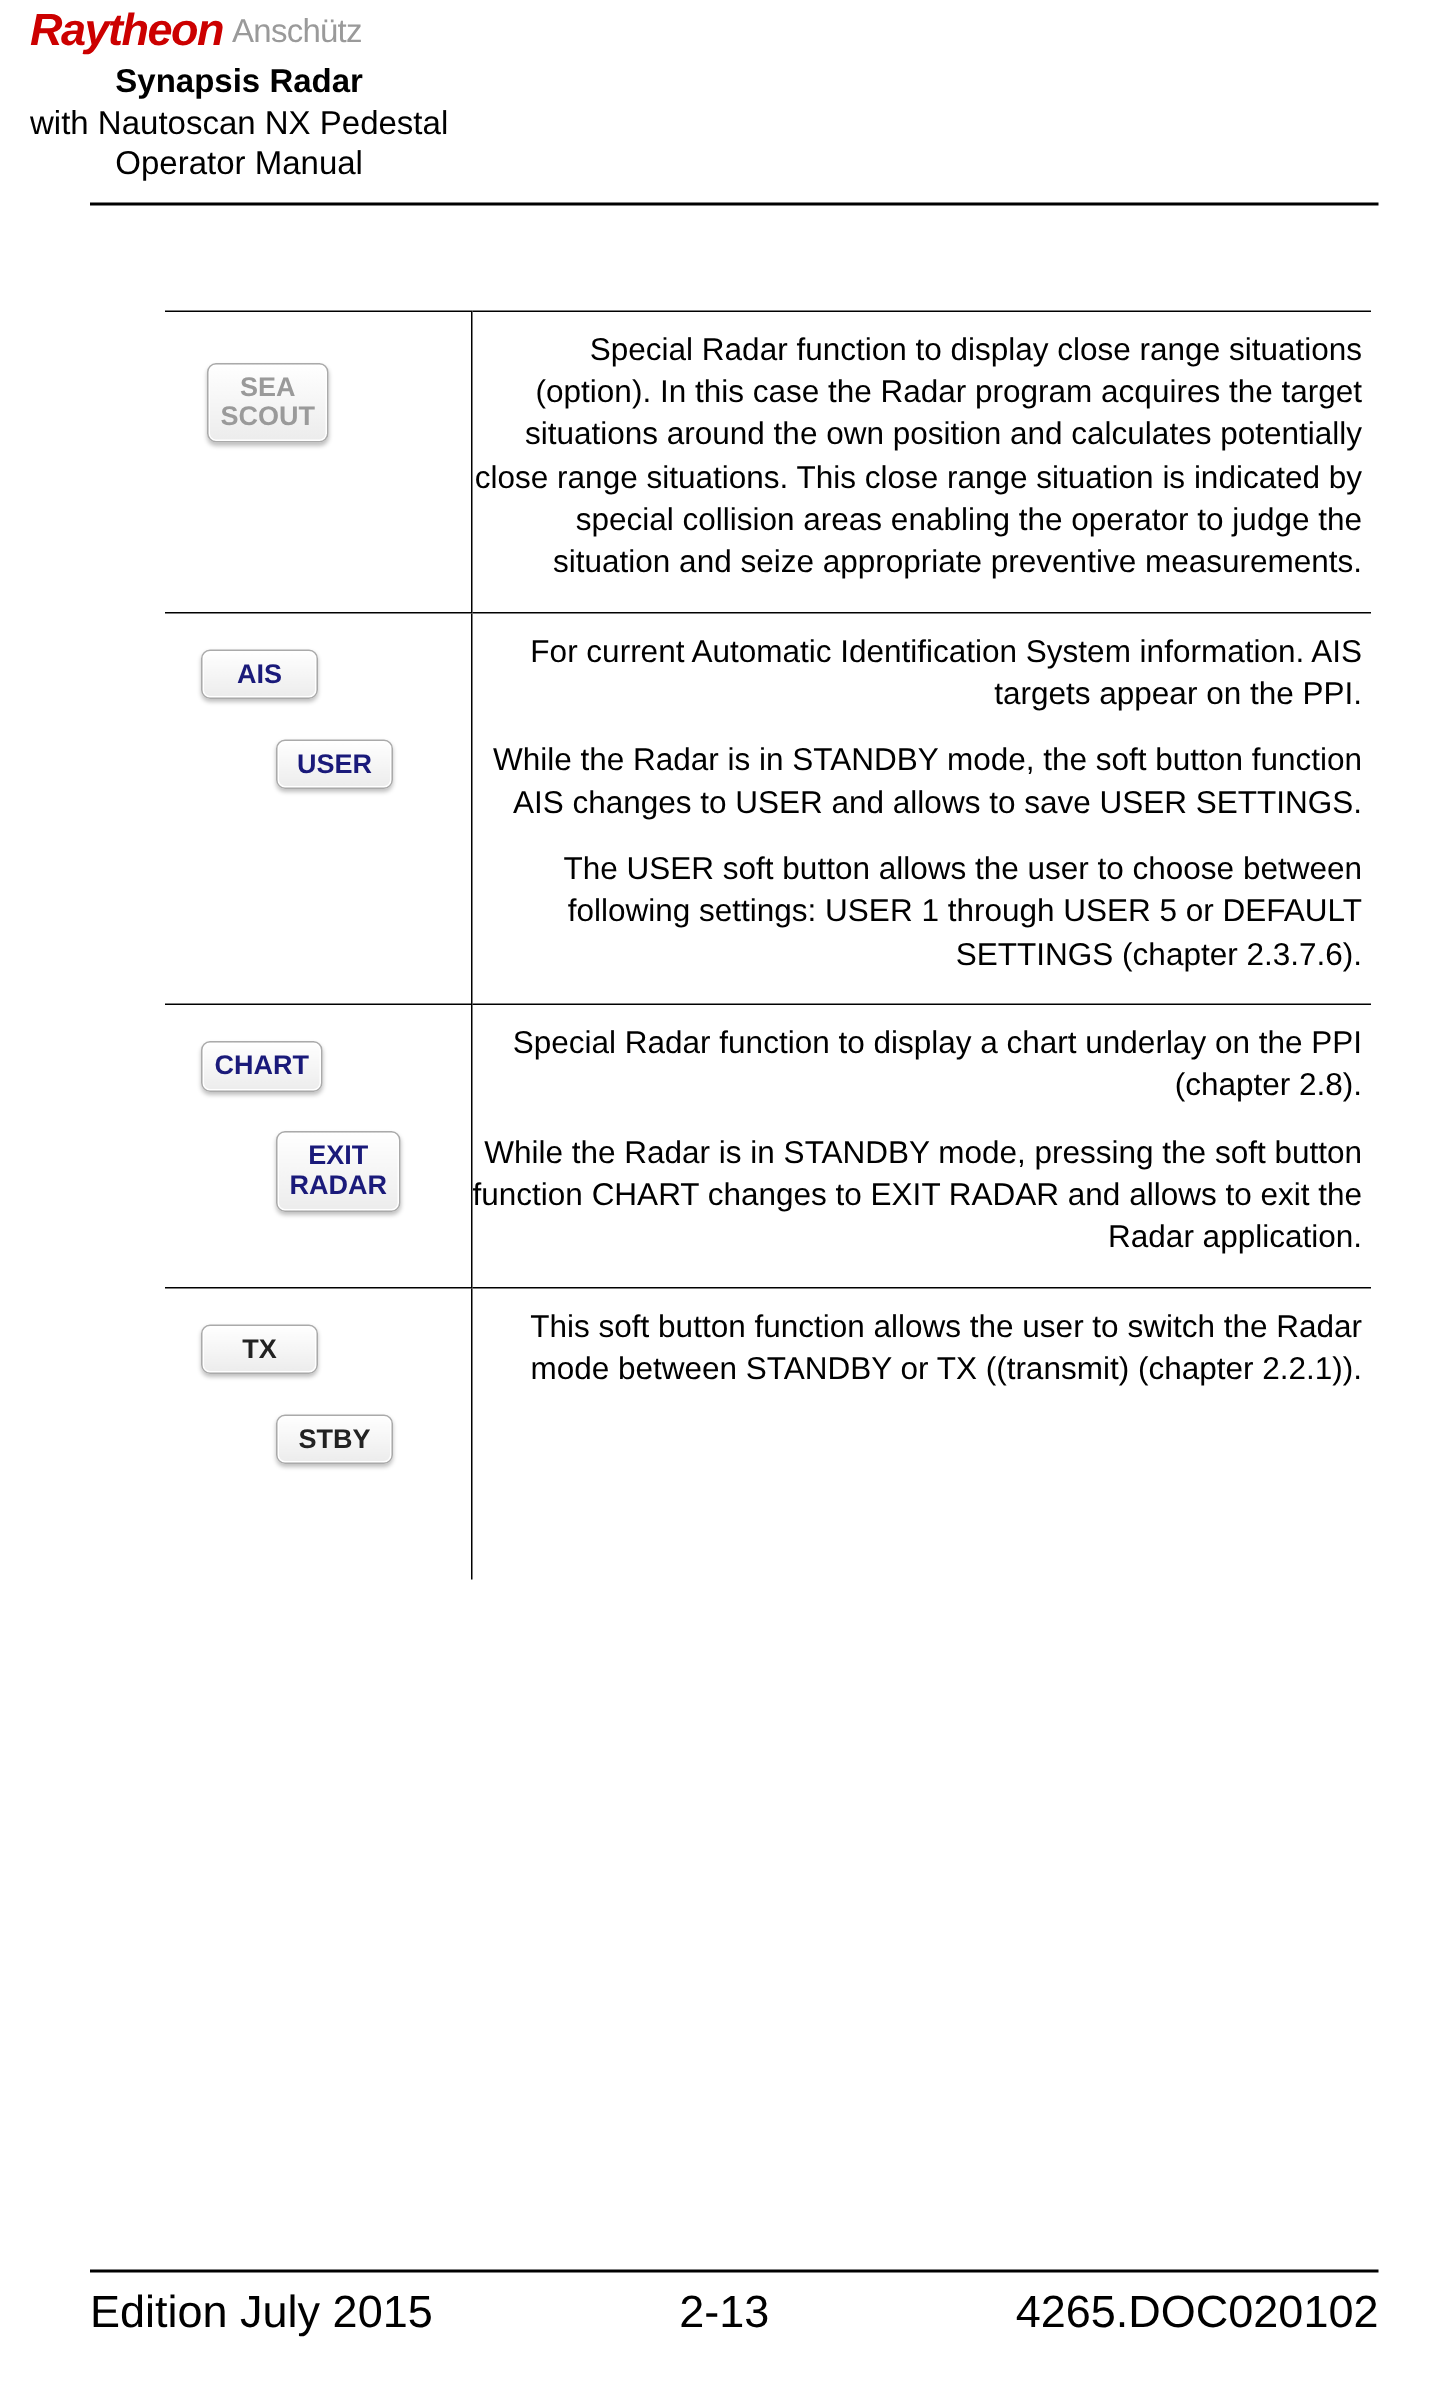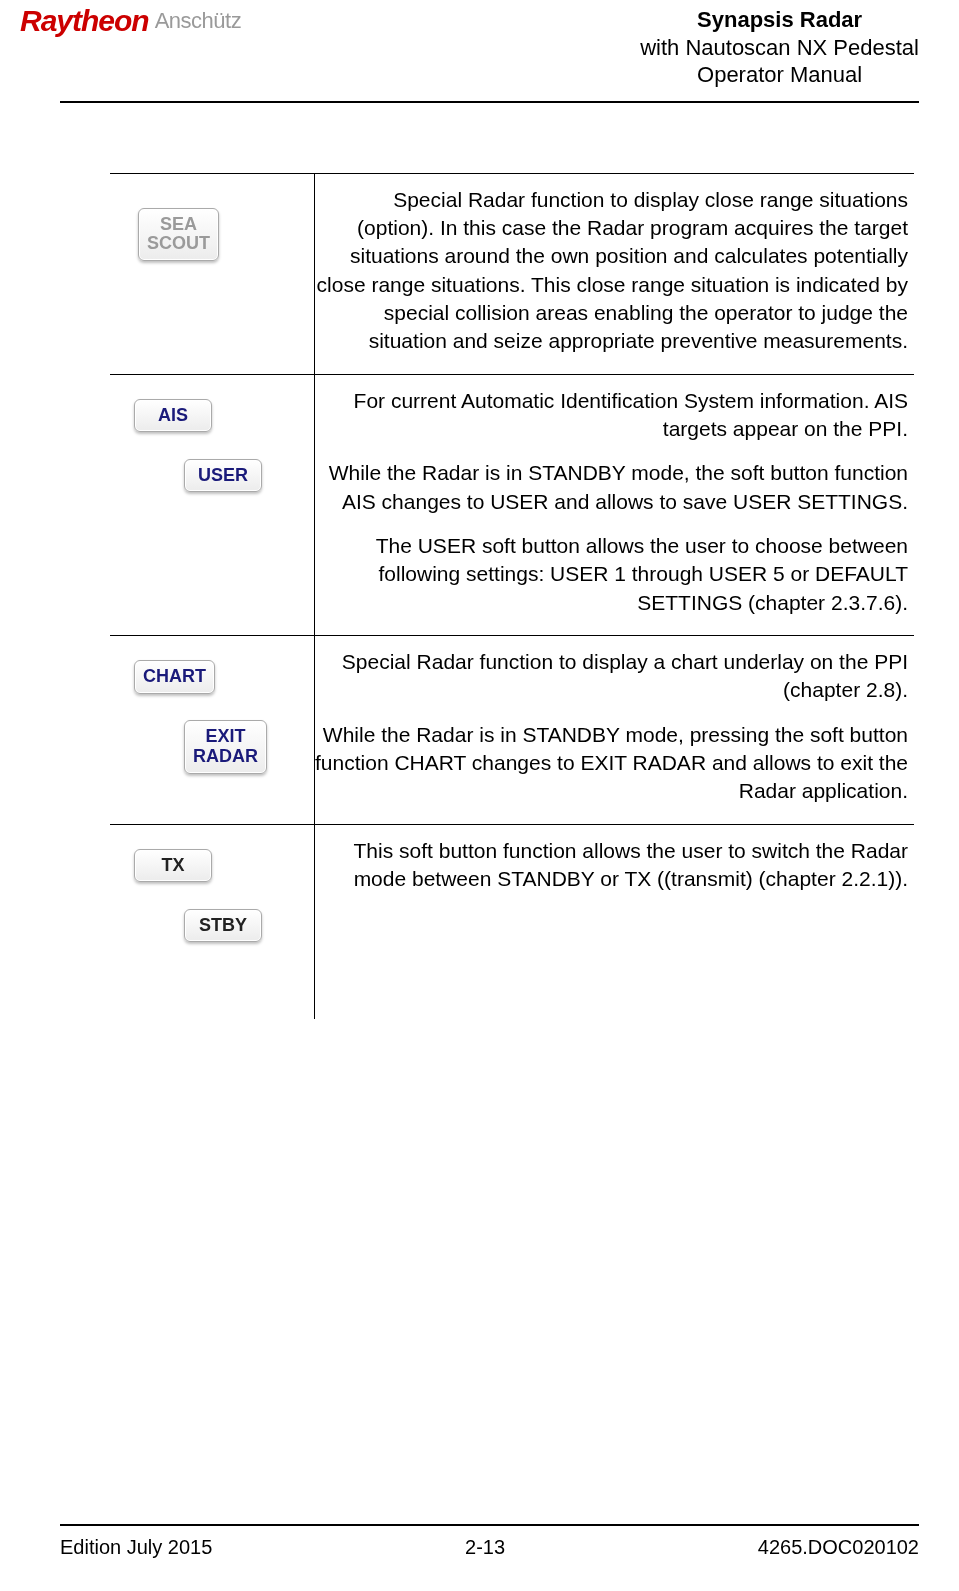--- a/index.html
+++ b/index.html
@@ -16,20 +16,21 @@
     padding: 0;
     box-sizing: border-box;
     position: relative;
   }
   .header {
     display: flex;
     justify-content: space-between;
     align-items: flex-start;
     padding: 0 40px 0 20px;
     margin-top: 4px;
+    flex-direction: column;
   }
   .logo-block {
     display: flex;
     align-items: center;
     gap: 6px;
   }
   .raytheon {
     font-family: Arial, sans-serif;
     font-weight: 900;
     font-style: italic;
@@ -125,21 +126,21 @@
     right: 40px;
   }
   .hr-bottom {
     border: none;
     border-top: 2px solid #000;
     margin: 0 0 10px 0;
   }
   .footer-row {
     display: flex;
     justify-content: space-between;
-    font-size: 20px;
+    font-size: 30px;
   }
 </style>
 </head>
 <body>
 
 <div class="page">
 
   <div class="header">
     <div class="logo-block">
       <span class="raytheon">Raytheon</span>

